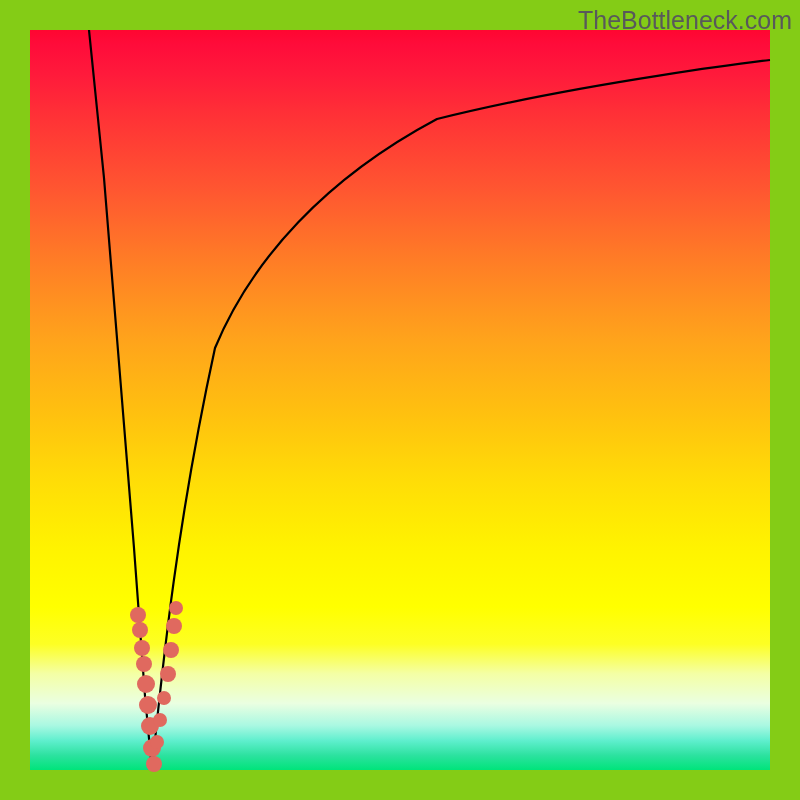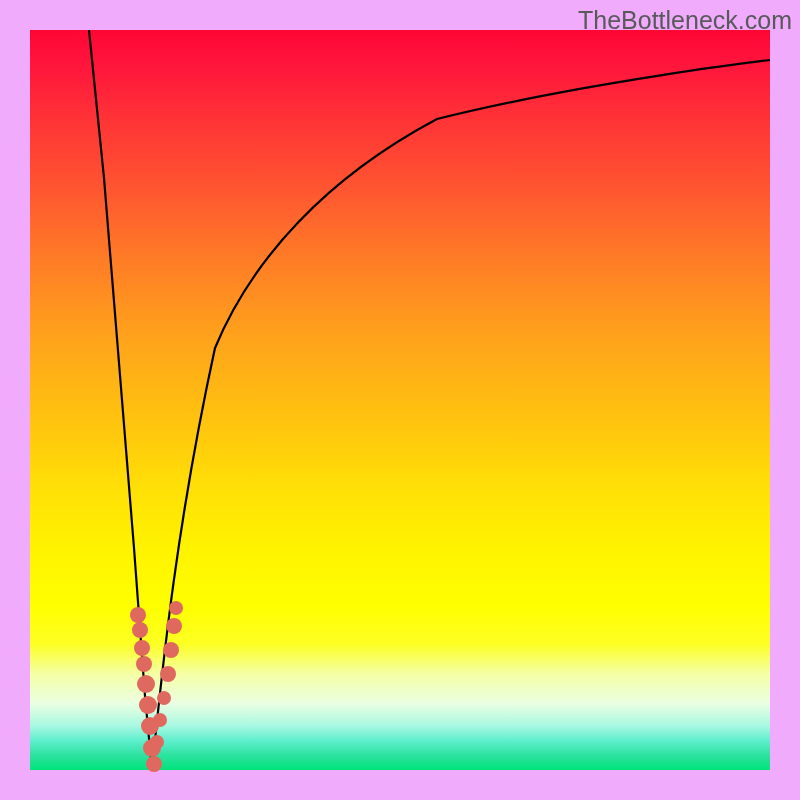--- a/index.html
+++ b/index.html
@@ -9,21 +9,21 @@
     height: 800px;
     overflow: hidden;
     background: #000;
   }
   .frame {
     position: absolute;
     left: 0;
     top: 0;
     width: 800px;
     height: 800px;
-    background: #f0abfc;
+    background: #84cc16;
   }
   .plot {
     position: absolute;
     left: 30px;
     top: 30px;
     width: 740px;
     height: 740px;
     
     background: linear-gradient(180deg,
       #ff0631 0%,

